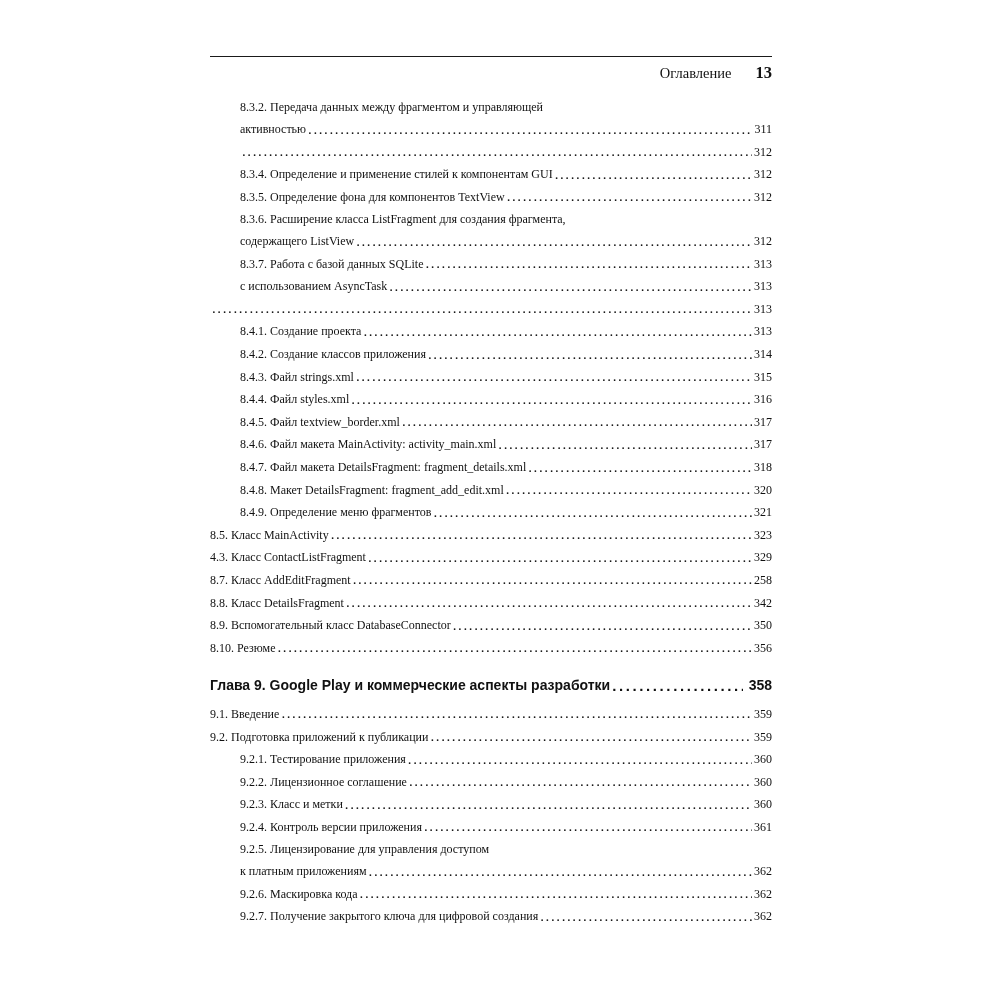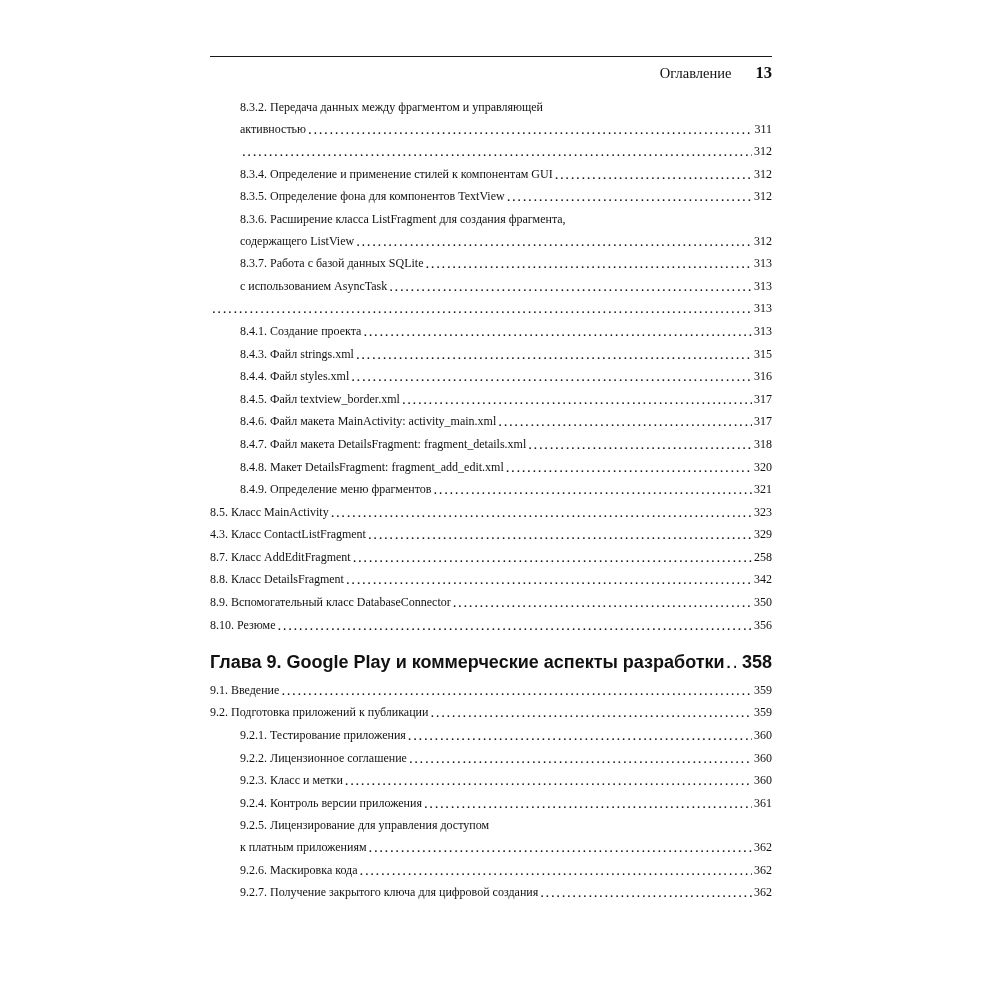--- a/index.html
+++ b/index.html
@@ -46,27 +46,27 @@
   }
   .entry {
     font-size: 12px;
     line-height: 21.6px;
   }
   .entry.level-3 { padding-left: 30px; }
   .entry.level-2 { padding-left: 0; }
   .entry.level-1 {
     font-family: "Liberation Sans", sans-serif;
     font-weight: bold;
-    font-size: 18px;
+    font-size: 14px;
     margin-top: 15px;
     margin-bottom: 6px;
   }
   .line.last {
     display: flex;
-    align-items: flex-start;
+    align-items: center;
   }
   .title { white-space: nowrap; }
   .leader {
     flex: 1;
     overflow: hidden;
     white-space: nowrap;
     margin: 0 2px;
     min-width: 8px;
   }
   .leader::after {
@@ -150,20 +150,27 @@
         </div>
         <div class="entry level-3">
           <div class="line last">
             <span class="title">8.4.1. Создание проекта</span>
             <span class="leader"></span>
             <span class="pg">313</span>
           </div>
         </div>
         <div class="entry level-3">
           <div class="line last">
+            <span class="title">8.4.2. Создание классов приложения</span>
+            <span class="leader"></span>
+            <span class="pg">314</span>
+          </div>
+        </div>
+        <div class="entry level-3">
+          <div class="line last">
             <span class="title">8.4.3. Файл strings.xml</span>
             <span class="leader"></span>
             <span class="pg">315</span>
           </div>
         </div>
         <div class="entry level-3">
           <div class="line last">
             <span class="title">8.4.4. Файл styles.xml</span>
             <span class="leader"></span>
             <span class="pg">316</span>

